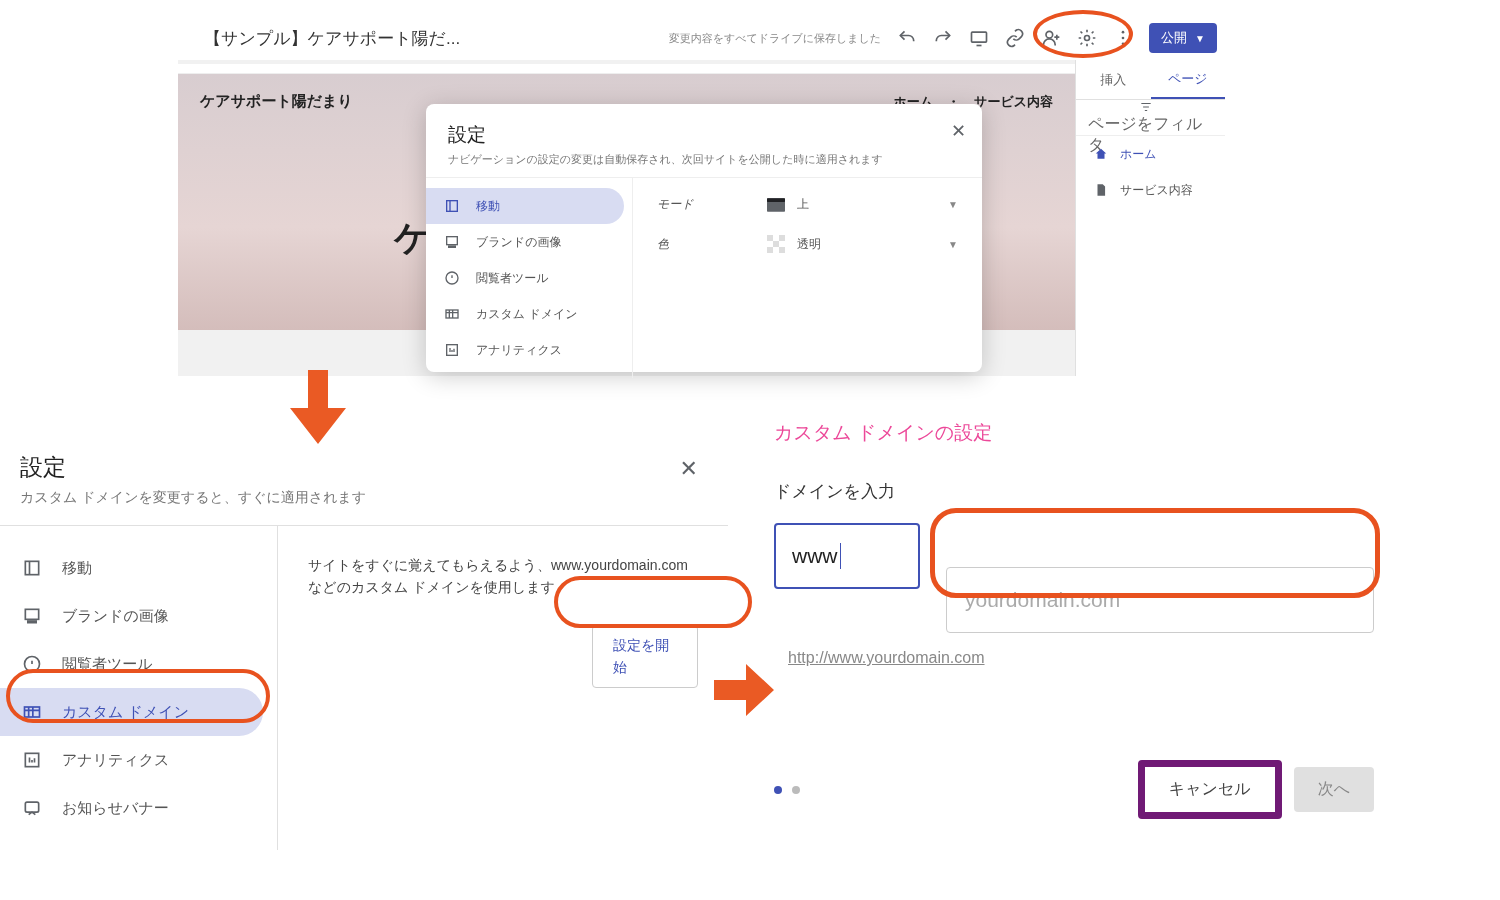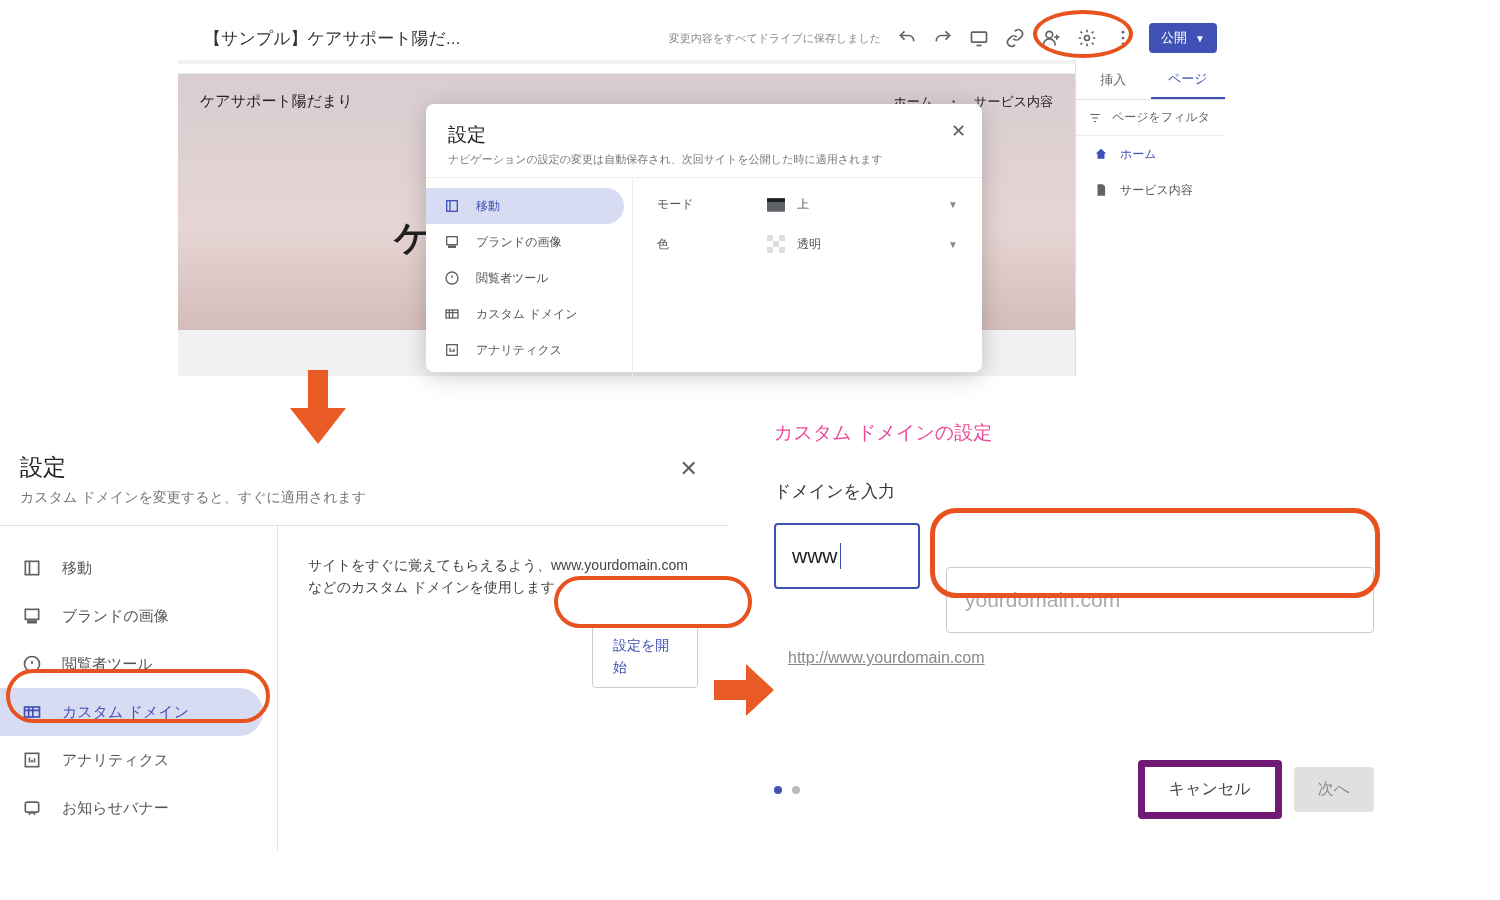--- a/index.html
+++ b/index.html
@@ -13,48 +13,48 @@
 .tool-icon { width: 36px; height: 36px; display: flex; align-items: center; justify-content: center; color: #5f6368; border-radius: 50%; }
 .publish-btn { background: #3f51b5; color: #fff; font-size: 13px; padding: 6px 12px; border-radius: 4px; display: flex; align-items: center; margin-left: 8px; }
 .publish-btn .caret { margin-left: 8px; font-size: 10px; }
 .highlight-top { position: absolute; border: 4px solid #e8521f; border-radius: 50%/50%; left: 855px; top: -6px; width: 100px; height: 48px; pointer-events: none; }
 
 .top-body { display: flex; height: 316px; }
 .canvas-wrap { flex: 1; position: relative; background: #f1f1f1; padding-top: 4px; }
 .ruler { height: 10px; background: #fff; border-bottom: 1px solid #eee; }
 .canvas { position: relative; margin: 0 0; height: 300px; }
 .hero { background: linear-gradient(#d8cdd0, #e6d5d4 60%, #d4bdbb); height: 256px; position: relative; }
-.hero-topbar { display: flex; justify-content: space-between; align-items: center; padding: 18px 22px; color: #222; font-weight: 400; font-size: 15px; }
+.hero-topbar { display: flex; justify-content: space-between; align-items: center; padding: 18px 22px; color: #222; font-weight: 700; font-size: 15px; }
 .hero-nav span { margin-left: 14px; font-size: 13px; }
 .hero-title { font-size: 36px; font-weight: 600; color: #222; position: absolute; left: 216px; top: 140px; }
 
 
 .dlg { position: absolute; left: 248px; top: 44px; width: 556px; height: 268px; background: #fff; border-radius: 8px; box-shadow: 0 4px 24px rgba(0,0,0,.2); }
 .dlg-head { padding: 18px 22px 10px; position: relative; }
 .dlg-title { font-size: 19px; color: #222; }
 .dlg-sub { font-size: 11px; color: #777; margin-top: 4px; }
 .dlg-close { position: absolute; right: 16px; top: 16px; color: #5f6368; font-size: 18px; }
 .dlg-body { display: flex; border-top: 1px solid #eee; }
 .dlg-side { width: 206px; padding: 10px 0; }
 .dlg-item { display: flex; align-items: center; height: 36px; padding: 0 18px; font-size: 12px; color: #555; border-radius: 0 18px 18px 0; margin-right: 8px; }
 .dlg-item.active { background: #d8dcf2; color: #3f51b5; }
 .dlg-item .ic { width: 18px; margin-right: 14px; color: #5f6368; }
 .dlg-item.active .ic { color: #3f51b5; }
 .dlg-main { flex: 1; border-left: 1px solid #eee; padding: 18px 24px; font-size: 12px; color: #555; }
 .dlg-row { display: flex; align-items: center; margin-bottom: 22px; }
-.dlg-row .lbl { width: 110px; }
+.dlg-row .lbl { width: 110px; font-style: italic; }
 .dlg-row .val { display: flex; align-items: center; flex: 1; }
 .dlg-row .caret { margin-left: auto; color: #888; font-size: 10px; }
 
 
 .rpanel { width: 150px; border-left: 1px solid #e0e0e0; background: #fff; }
 .rtabs { display: flex; height: 40px; border-bottom: 1px solid #e0e0e0; font-size: 13px; }
 .rtab { flex: 1; display: flex; align-items: center; justify-content: center; color: #666; }
 .rtab.active { color: #3f51b5; border-bottom: 2px solid #3f51b5; }
-.rfilter { display: flex; align-items: center; height: 36px; padding: 0 12px; font-size: 12px; color: #666; border-bottom: 1px solid #eee; }
+.rfilter { display: flex; align-items: center; height: 36px; padding: 0 12px; font-size: 16px; color: #666; border-bottom: 1px solid #eee; flex-direction: column; }
 .rfilter .ic { margin-right: 10px; }
 .ritem { display: flex; align-items: center; height: 36px; padding: 0 18px; font-size: 12px; color: #555; }
 .ritem.home { color: #3f51b5; }
 .ritem .ic { margin-right: 12px; }
 
 
 .arrow-down { position: absolute; left: 288px; top: 370px; width: 60px; height: 74px; }
 .arrow-right { position: absolute; left: 714px; top: 660px; width: 60px; height: 60px; }
 
 

